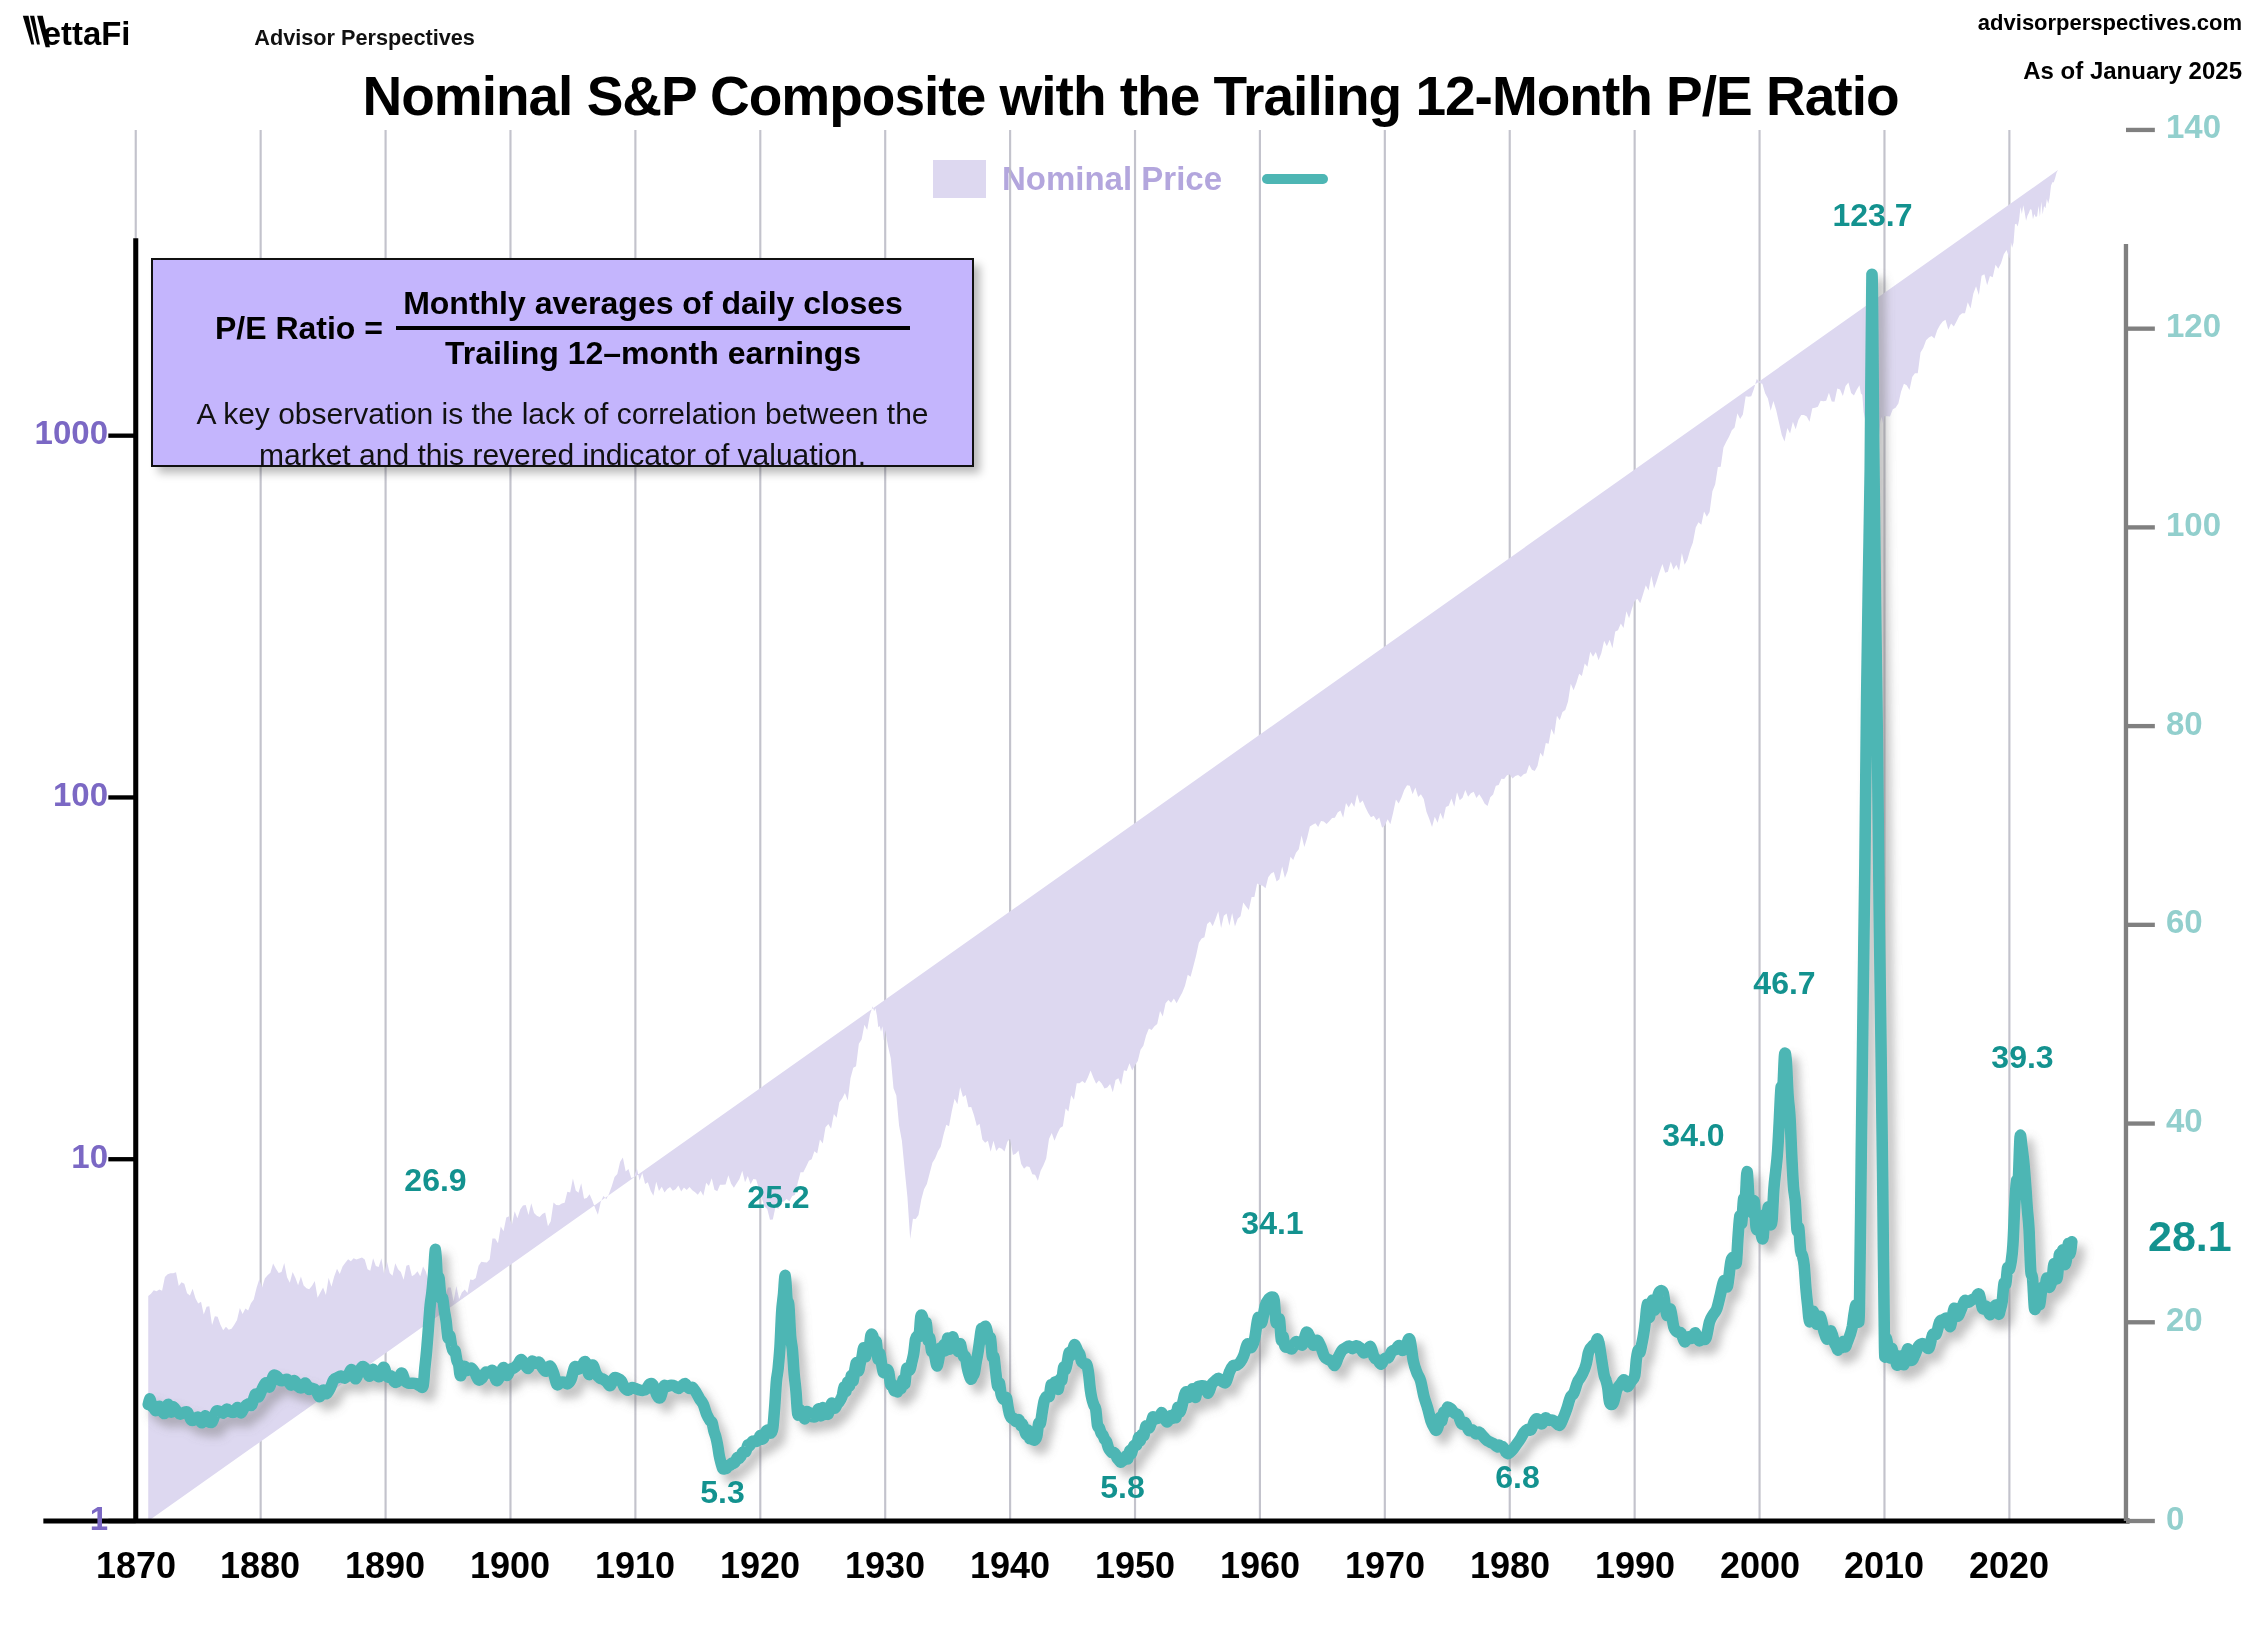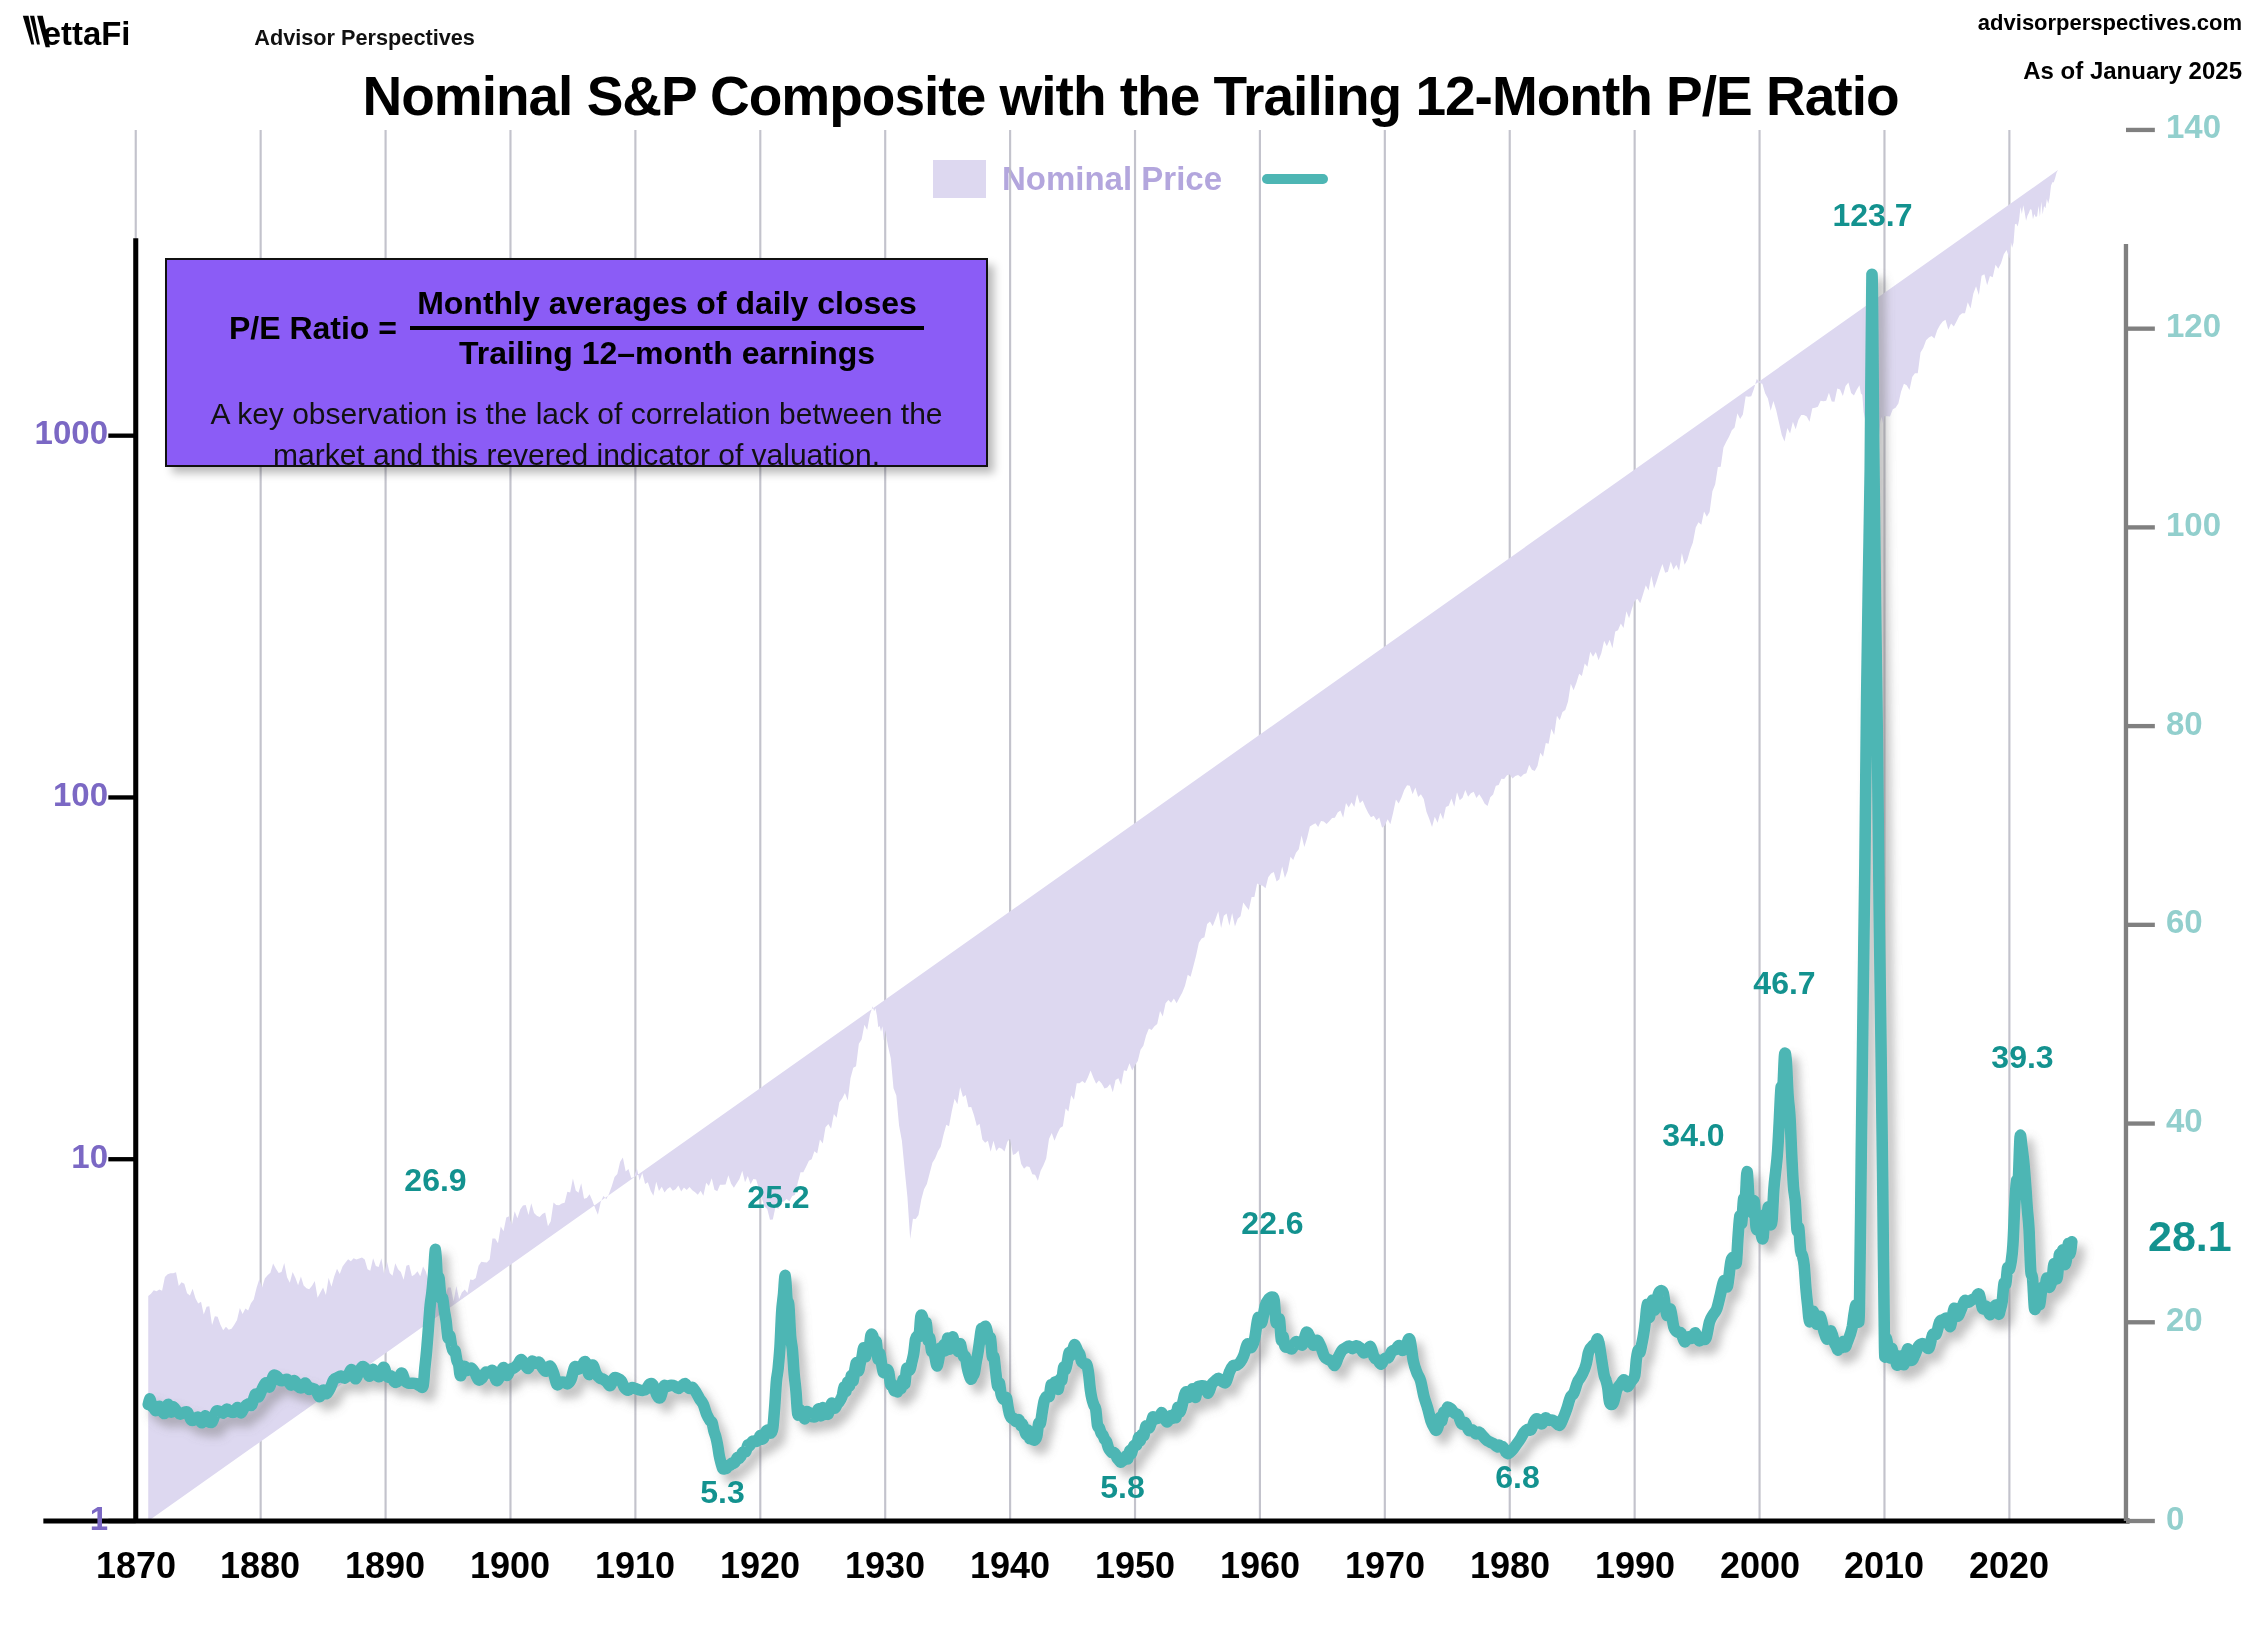--- a/index.html
+++ b/index.html
@@ -31,22 +31,22 @@
   
   .ylabel-left{position:absolute;font-size:33px;font-weight:bold;color:#7b68c4;text-align:right;width:108px;}
   .ylabel-right{position:absolute;font-size:33px;font-weight:bold;color:#92cfcd;text-align:left;width:108px;}
   .xlabel{position:absolute;font-size:36px;font-weight:bold;color:#000;text-align:center;width:144px;}
 
   
   .callout{position:absolute;font-size:32px;font-weight:bold;color:#13928f;text-align:center;width:159px;}
   #callout-current{position:absolute;font-size:43px;font-weight:bold;color:#13928f;}
 
   
-  #annotation{position:absolute;left:165px;top:258px;width:823px;height:209px;
-      background:#8b5cf6;border:2.9px solid #111;box-shadow:7.2px 7.2px 8.7px rgba(0,0,0,.28);
+  #annotation{position:absolute;left:151px;top:258px;width:823px;height:209px;
+      background:#c4b5fd;border:2.9px solid #111;box-shadow:7.2px 7.2px 8.7px rgba(0,0,0,.28);
       box-sizing:border-box;padding:19px 21.7px 14.4px 21.7px;}
   #formula-row{display:flex;align-items:center;justify-content:center;gap:13px;margin-top:5.8px;}
   #formula-lhs{font-size:32px;font-weight:bold;color:#000;white-space:nowrap;}
   #formula-frac{display:flex;flex-direction:column;align-items:center;}
   #formula-num{font-size:32px;font-weight:bold;color:#000;padding:0 7.2px 4.3px 7.2px;white-space:nowrap;}
   #formula-bar{height:3.6px;background:#000;width:100%;}
   #formula-den{font-size:32px;font-weight:bold;color:#000;padding:5.8px 7.2px 0 7.2px;white-space:nowrap;}
   #annotation-note{margin-top:21.7px;font-size:30px;color:#111;text-align:center;line-height:1.35;}
 </style>
 </head>
@@ -166,21 +166,21 @@
       <div class="xlabel" style="left: 1563px; top: 1545px;">1990</div>
       <div class="xlabel" style="left: 1688px; top: 1545px;">2000</div>
       <div class="xlabel" style="left: 1812px; top: 1545px;">2010</div>
       <div class="xlabel" style="left: 1937px; top: 1545px;">2020</div>
     </div>
   <div id="callouts">
       <div class="callout" style="left: 356px; top: 1162px;">26.9</div>
       <div class="callout" style="left: 643px; top: 1474px;">5.3</div>
       <div class="callout" style="left: 699px; top: 1179px;">25.2</div>
       <div class="callout" style="left: 1043px; top: 1469px;">5.8</div>
-      <div class="callout" style="left: 1193px; top: 1205px;">22.6</div>
+      <div class="callout" style="left: 1193px; top: 1205px;">34.1</div>
       <div class="callout" style="left: 1438px; top: 1459px;">6.8</div>
       <div class="callout" style="left: 1614px; top: 1117px;">34.0</div>
       <div class="callout" style="left: 1705px; top: 965px;">46.7</div>
       <div class="callout" style="left: 1793px; top: 197px;">123.7</div>
       <div class="callout" style="left: 1943px; top: 1039px;">39.3</div>
       <div id="callout-current" style="left: 2148px; top: 1212px;">28.1</div>
     </div>
 </div>
 
 <div id="annotation">

